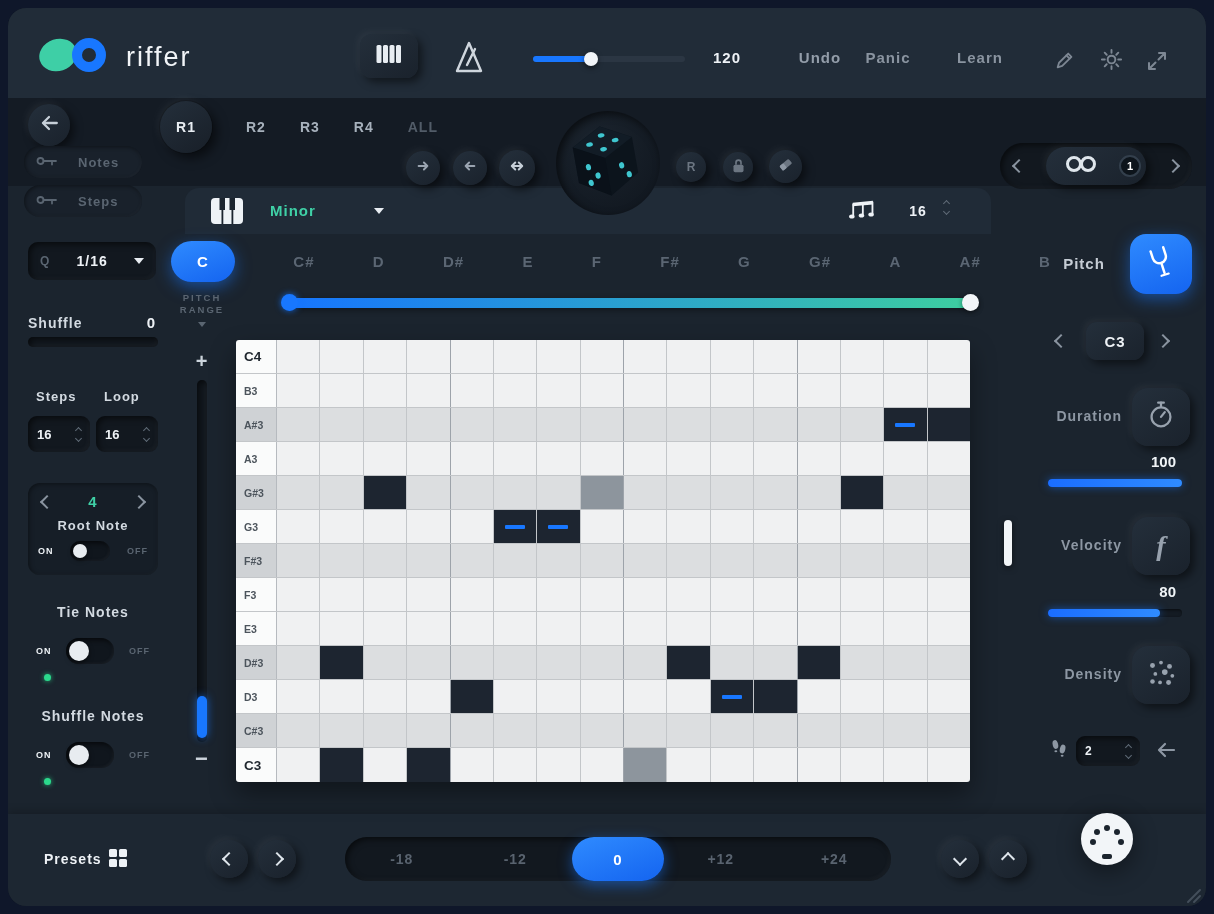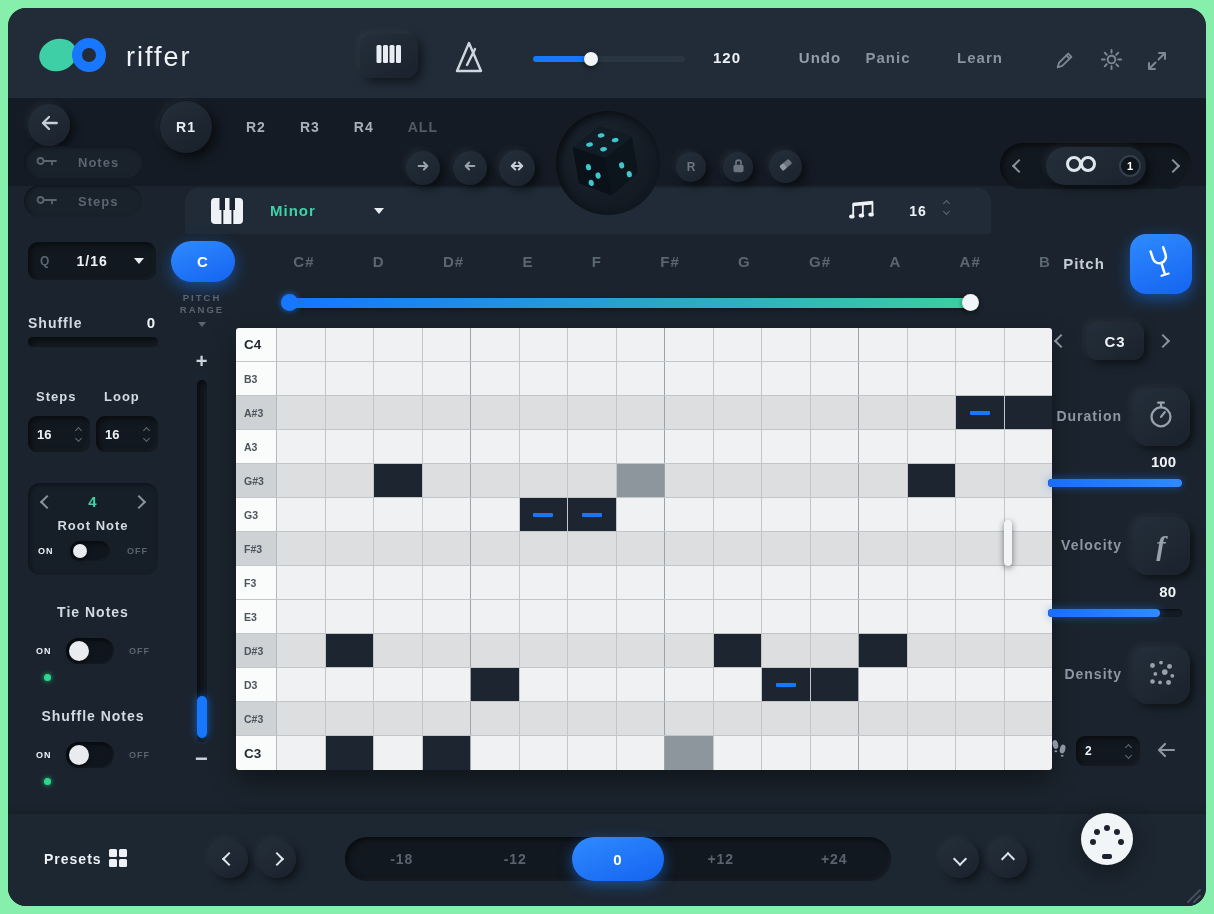--- a/index.html
+++ b/index.html
@@ -1,16 +1,16 @@
 <!DOCTYPE html>
 <html><head>
 <meta charset="utf-8">
 <style>
   html,body{margin:0;padding:0;background:#05080c;width:1214px;height:914px;font-family:"Liberation Sans",sans-serif;-webkit-font-smoothing:antialiased;}
-  .frame{position:relative;width:1214px;height:914px;background:#86efac;}
+  .frame{position:relative;width:1214px;height:914px;background:#0f172a;}
   .inner{position:absolute;left:8px;top:8px;width:1198px;height:898px;border-radius:18px;background:#1b242e;overflow:hidden;}
   .ab{position:absolute;}
   .txt-bright{color:#eef2f6;} .txt-dim{color:#5a6571;}
   .band-top{left:0;top:0;width:1198px;height:90px;background:#212c38;border-radius:18px 18px 0 0;box-shadow:0 3px 8px rgba(0,0,0,.25);}
   .band-riff{left:0;top:90px;width:1198px;height:88px;background:#141b24;}
   .band-bottom{left:0;top:806px;width:1198px;height:92px;background:#1d2732;border-radius:0 0 18px 18px;box-shadow:0 -3px 8px rgba(0,0,0,.2);}
   .scale-panel{left:177px;top:180px;width:806px;height:46px;background:#202b37;border-radius:14px 14px 0 0;}
   .raised{background:linear-gradient(145deg,#242f3b,#1a222c);box-shadow:4px 4px 9px rgba(0,0,0,.5),-3px -3px 7px rgba(255,255,255,.05);}
   .inset{background:#12181f;box-shadow:inset 2px 2px 6px rgba(0,0,0,.6),inset -2px -2px 4px rgba(255,255,255,.04);}
   .circle{border-radius:50%;display:flex;align-items:center;justify-content:center;}
@@ -56,21 +56,21 @@
   .arr-stack{display:flex;flex-direction:column;gap:3px;color:#5f6a77;}
   .group-panel{border-radius:12px;background:#161e27;box-shadow:inset 1px 1px 5px rgba(0,0,0,.45),inset -1px -1px 3px rgba(255,255,255,.03);}
   .toggle{position:relative;border-radius:13px;background:#10161d;box-shadow:inset 2px 2px 5px rgba(0,0,0,.65),inset -1px -1px 3px rgba(255,255,255,.05);}
   .toggle .knob{position:absolute;border-radius:50%;background:#e8ecf0;box-shadow:0 2px 5px rgba(0,0,0,.55);}
   .onoff{font-size:9px;font-weight:bold;letter-spacing:1px;}
   .green-dot{width:7px;height:7px;border-radius:50%;background:#2bd98c;box-shadow:0 0 5px rgba(43,217,140,.8);}
   
   .vtrack{width:10px;height:362px;border-radius:5px;}
   .vthumb{position:absolute;left:0;width:10px;height:42px;border-radius:5px;background:#1877ff;box-shadow:0 0 8px rgba(23,119,255,.7);}
   
-  .grid{left:228px;top:320px;width:816px;height:442px;border-radius:3px;overflow:hidden;box-shadow:0 12px 26px rgba(0,0,0,.4);}
+  .grid{left:228px;top:332px;width:734px;height:442px;border-radius:3px;overflow:hidden;box-shadow:0 12px 26px rgba(0,0,0,.4);}
   .grid-row{display:flex;height:34px;box-sizing:border-box;border-bottom:1px solid #c3c6c9;}
   .grid-row:last-child{border-bottom:none;}
   .row-label{width:41px;box-sizing:border-box;display:flex;align-items:center;padding-left:8px;font-weight:bold;font-size:10.5px;color:#4c545c;border-right:1px solid #b6babf;}
   .grid-row.white .row-label{background:#fafbfb;}
   .grid-row.black .row-label{background:#cfd2d5;}
   .grid-row.accent .row-label{font-size:13.5px;color:#1f262e;}
   .cell{flex:1;box-sizing:border-box;border-right:1px solid #c3c6c9;position:relative;}
   .cell:last-child{border-right:none;}
   .cell.bar{border-right-color:#9da3aa;}
   .grid-row.white .cell{background:#f0f1f2;}

